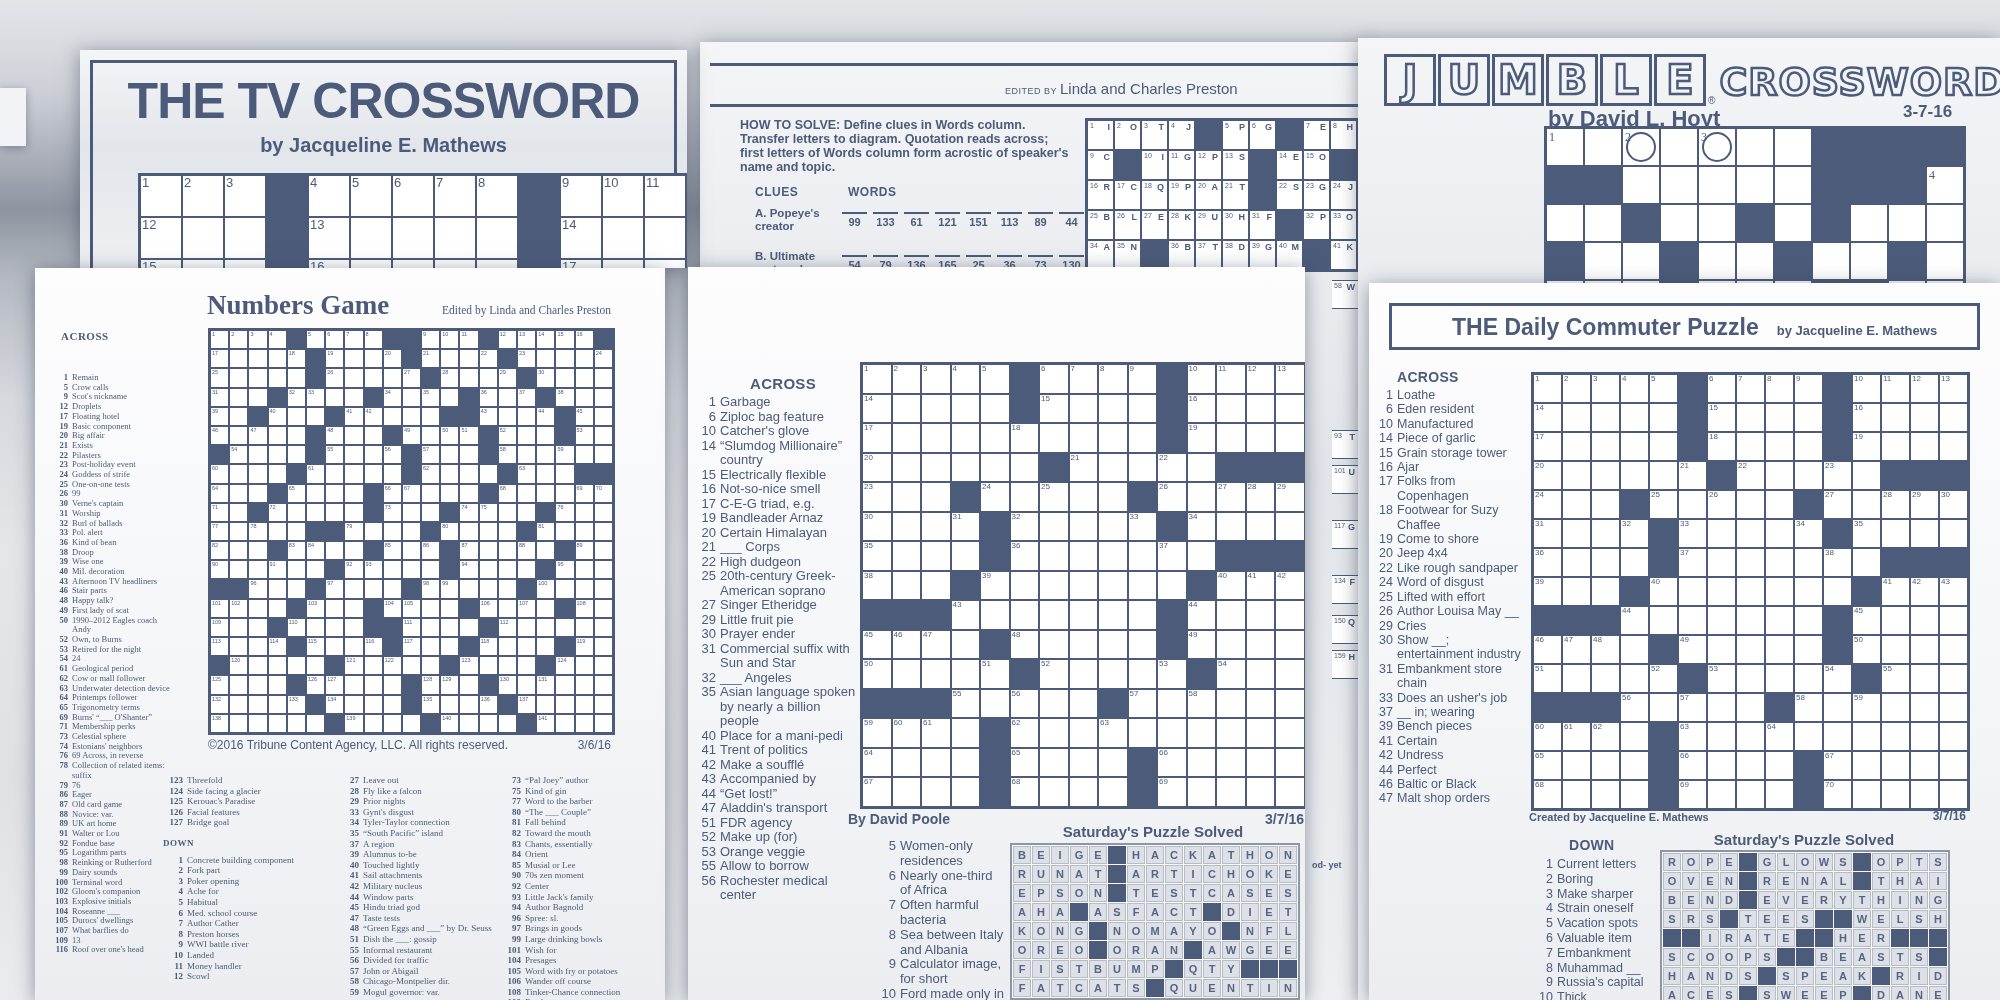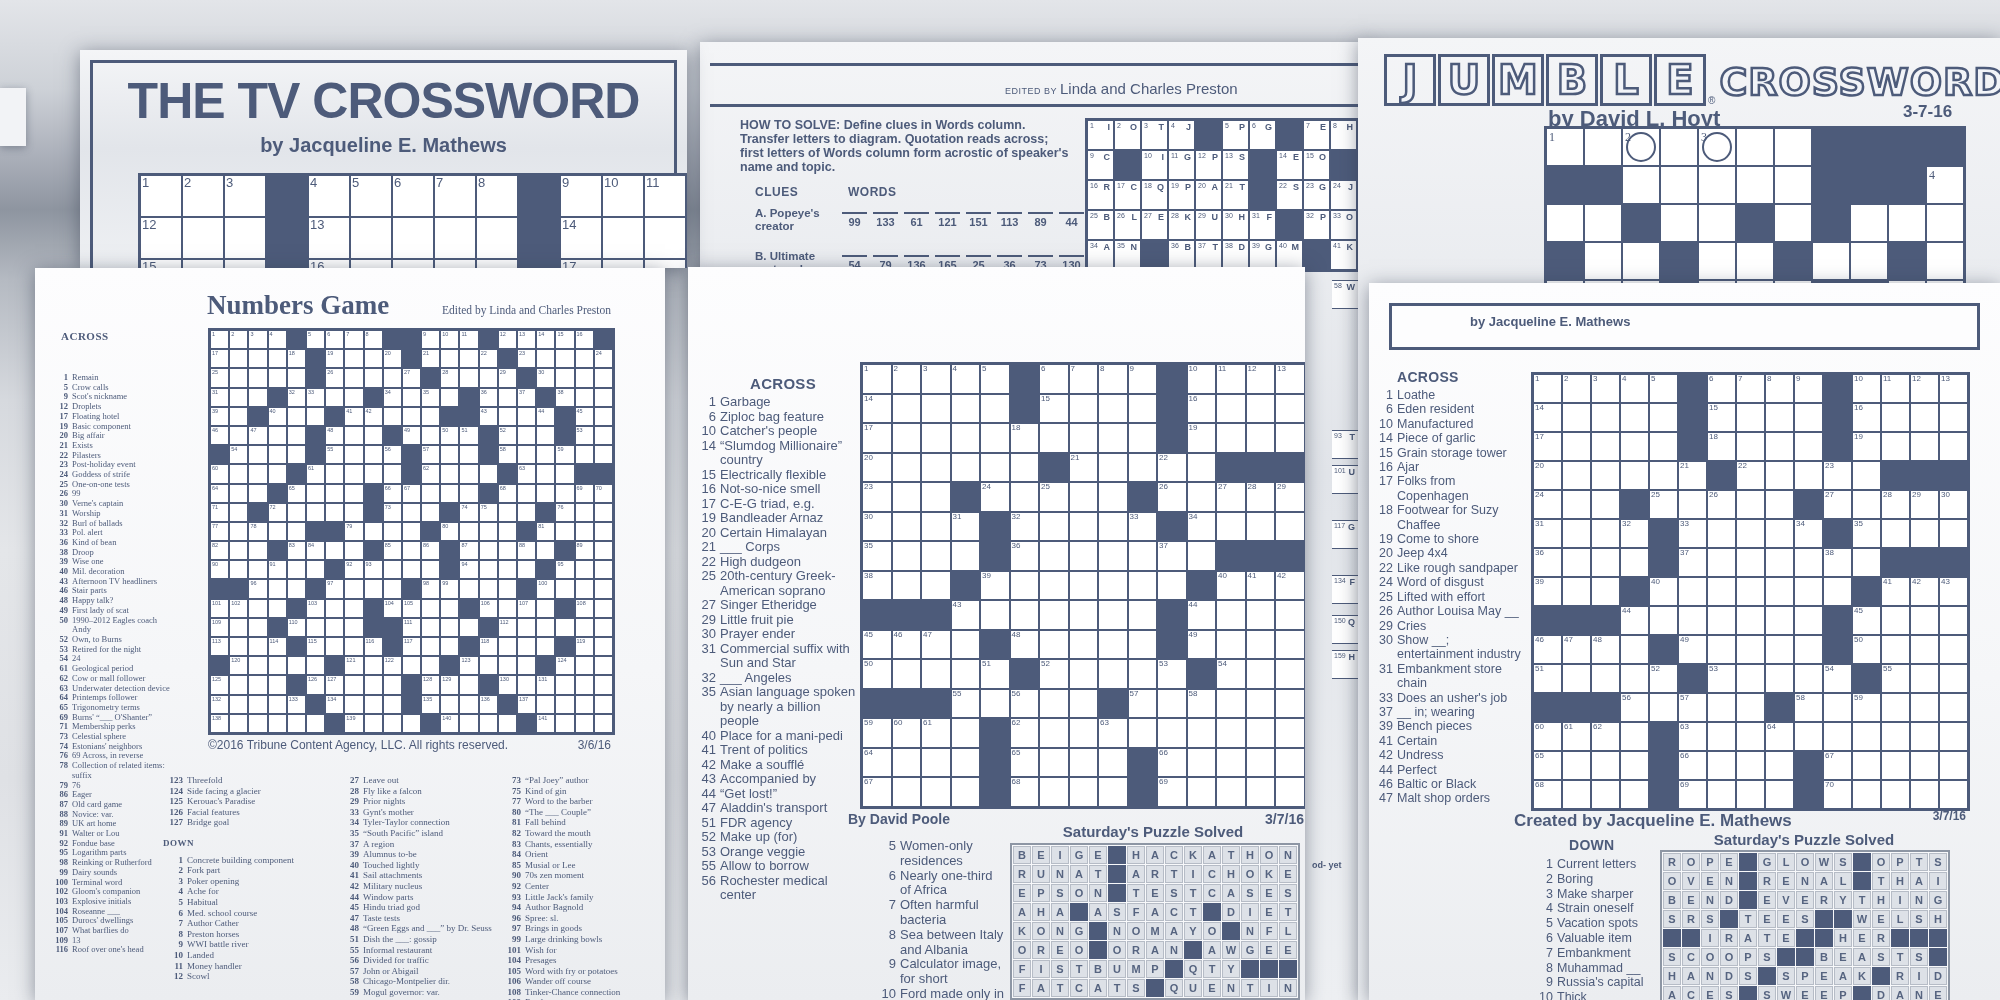--- a/index.html
+++ b/index.html
@@ -1522,21 +1522,21 @@
         <div class="clue">
           <span class="cn" style="width: 20px;">28</span>
           <span class="ct">Fly like a falcon</span>
         </div>
         <div class="clue">
           <span class="cn" style="width: 20px;">29</span>
           <span class="ct">Prior nights</span>
         </div>
         <div class="clue">
           <span class="cn" style="width: 20px;">33</span>
-          <span class="ct">Gynt's mother</span>
+          <span class="ct">Gynt's disgust</span>
         </div>
         <div class="clue">
           <span class="cn" style="width: 20px;">34</span>
           <span class="ct">Tyler-Taylor connection</span>
         </div>
         <div class="clue">
           <span class="cn" style="width: 20px;">35</span>
           <span class="ct">“South Pacific” island</span>
         </div>
         <div class="clue">
@@ -1698,21 +1698,21 @@
         <div class="clue">
           <span class="cn" style="width: 24px;">1</span>
           <span class="ct">Garbage</span>
         </div>
         <div class="clue">
           <span class="cn" style="width: 24px;">6</span>
           <span class="ct">Ziploc bag feature</span>
         </div>
         <div class="clue">
           <span class="cn" style="width: 24px;">10</span>
-          <span class="ct">Catcher's people</span>
+          <span class="ct">Catcher's glove</span>
         </div>
         <div class="clue">
           <span class="cn" style="width: 24px;">14</span>
           <span class="ct">“Slumdog Millionaire” country</span>
         </div>
         <div class="clue">
           <span class="cn" style="width: 24px;">15</span>
           <span class="ct">Electrically flexible</span>
         </div>
         <div class="clue">
@@ -2325,20 +2325,21 @@
         <div class="c" style="font-size: 11px;">E</div>
         <div class="c" style="font-size: 11px;">N</div>
         <div class="c" style="font-size: 11px;">T</div>
         <div class="c" style="font-size: 11px;">I</div>
         <div class="c" style="font-size: 11px;">N</div>
       </div>
   </div>
 
   <div class="page" style="left:1369px;top:283px;width:631px;height:717px;z-index:4;overflow:hidden;">
     <div class="dc-titlebox" style="left:20px;top:20px;width:591px;height:47px;">
+      <span class="dc-title"><span>THE</span> <span>Daily Commuter Puzzle</span></span>
       <span class="dc-byline">by Jacqueline E. Mathews</span>
     </div>
     <div class="col-h" style="left:28px;top:86px;font-size:14px">ACROSS</div>
     <div class="clues sans" style="left:6px;top:105px;width:152px;font-size:12.5px;line-height:14.4px;">
         <div class="clue">
           <span class="cn" style="width: 22px;">1</span>
           <span class="ct">Loathe</span>
         </div>
         <div class="clue">
           <span class="cn" style="width: 22px;">6</span>
@@ -2797,21 +2798,21 @@
         <div class="c"></div>
         <div class="c b"></div>
         <div class="c">
           <span class="n" style="font-size: 8px;">70</span>
         </div>
         <div class="c"></div>
         <div class="c"></div>
         <div class="c"></div>
         <div class="c"></div>
       </div>
-    <div class="byline" style="left:145px;top:528px;font-size:17px">Created by Jacqueline E. Mathews</div>
+    <div class="byline" style="left:160px;top:528px;font-size:11px">Created by Jacqueline E. Mathews</div>
     <div class="pdate" style="left:540px;top:526px;width:57px;font-size:12px">3/7/16</div>
     <div class="col-h" style="left:200px;top:554px;font-size:14px">DOWN</div>
     <div class="clues sans" style="left:168px;top:574px;width:116px;font-size:12.5px;line-height:14.8px;">
         <div class="clue">
           <span class="cn" style="width: 20px;">1</span>
           <span class="ct">Current letters</span>
         </div>
         <div class="clue">
           <span class="cn" style="width: 20px;">2</span>
           <span class="ct">Boring</span>

